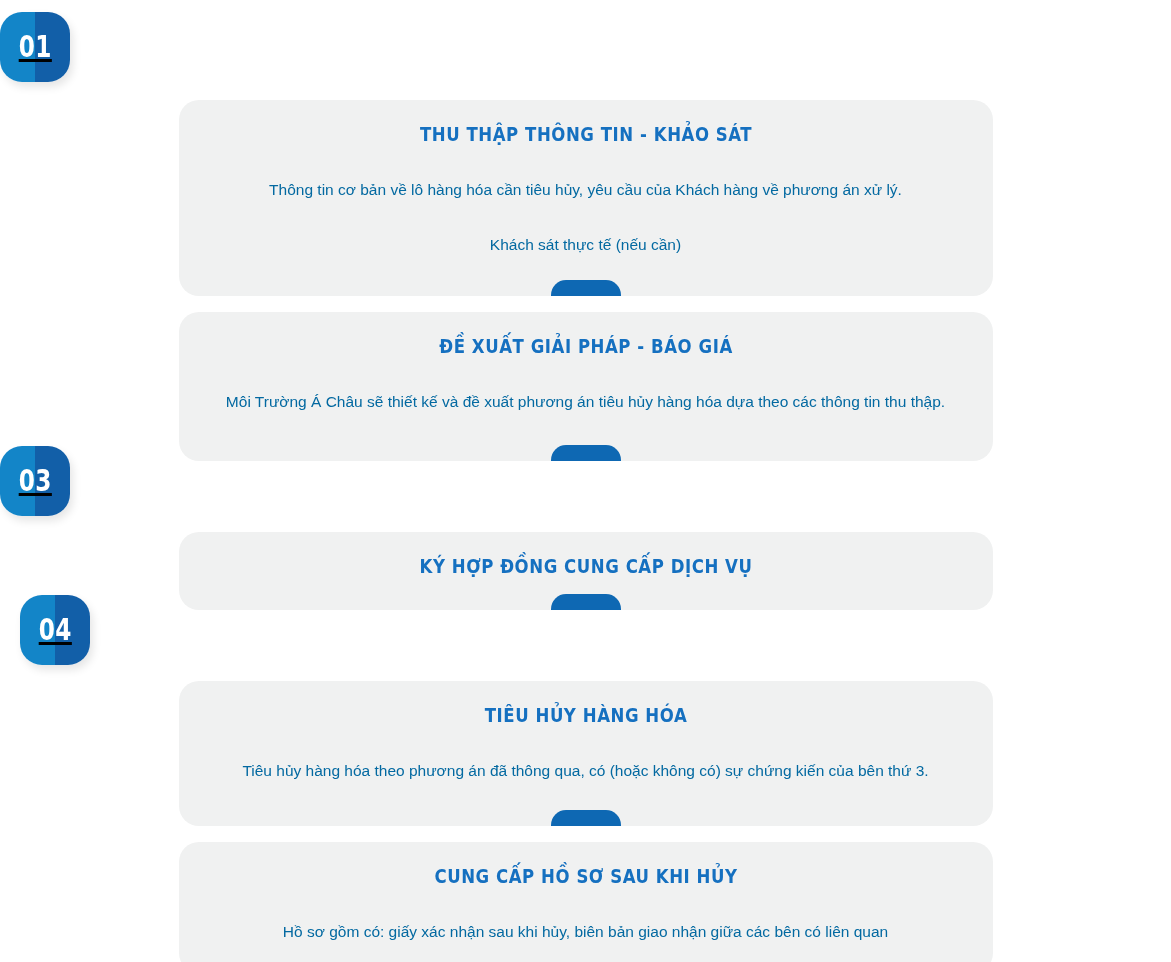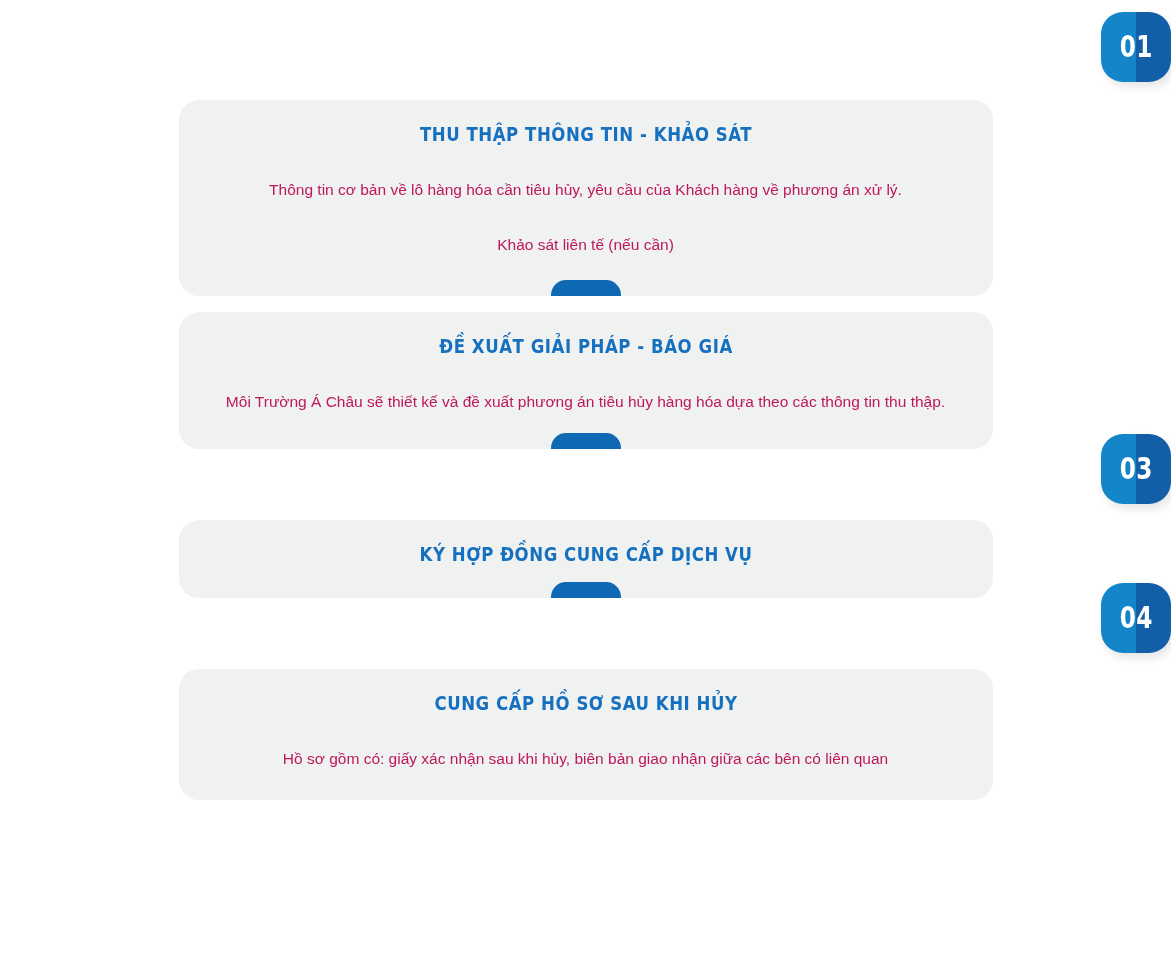--- a/index.html
+++ b/index.html
@@ -22,22 +22,23 @@
   
   .step {
     position: relative;
     width: 1171px;
   }
 
   
   .badge-wrap {
     position: relative;
     display: flex;
-    justify-content: flex-end;
+    justify-content: flex-start;
     z-index: 5;
+    text-decoration: underline;
   }
 
   .badge {
     position: relative;
     width: 70px;
     height: 70px;
     border-radius: 22px;
     overflow: hidden;
     display: flex;
     align-items: center;
@@ -85,21 +86,21 @@
     font-family: "Liberation Sans Narrow", "DejaVu Sans Condensed", "Liberation Sans", sans-serif;
     font-size: 20px;
     font-weight: bold;
     letter-spacing: 0.6px;
     text-transform: uppercase;
     transform: scaleX(0.92);
     margin-bottom: 16px;
   }
 
   .panel-line {
-    color: #be185d;
+    color: #0369a1;
     font-size: 15.5px;
     line-height: 1.35;
     margin-bottom: 14px;
     margin-top: 34px;
   }
   .panel-line:last-child { margin-bottom: 0; }
 
   
   .badge-stub {
     position: absolute;
@@ -110,26 +111,26 @@
     height: 30px;
     background: #0e68b3;
     border-radius: 20px;
   }
 
   
   .step-01 .badge-wrap { padding-top: 12px; }
   .step-01 .panel      { margin-top: 18px; min-height: 133px; }
 
   .step-02 .badge-wrap { margin-top: -16px; }
-  .step-02 .panel      { margin-top: 16px; min-height: 87px; padding-bottom: 22px; }
+  .step-02 .panel      { margin-top: 16px; min-height: 87px; padding-bottom: 34px; }
 
   .step-03 .badge-wrap { margin-top: -15px; }
   .step-03 .panel      { margin-top: 16px; min-height: 63px; padding-bottom: 32px; }
 
-  .step-04 .badge-wrap { margin-top: -15px; }
+  .step-04 .badge-wrap { margin-top: -15px; margin-left: 20px; }
   .step-04 .panel      { margin-top: 16px; min-height: 88px; padding-bottom: 30px; }
 
   .step-05 .badge-wrap { margin-top: -15px; }
   .step-05 .panel      { margin-top: 16px; min-height: 88px; padding-bottom: 30px; }
 
   .panel.no-body .panel-title { margin-bottom: 0; }
 </style>
 </head>
 <body>
 
@@ -139,21 +140,21 @@
     <div class="badge-wrap">
       <div class="badge">
         <span class="half-left"></span>
         <span class="half-right"></span>
         <span class="badge-num">01</span>
       </div>
     </div>
     <div class="panel">
       <div class="panel-title">THU THẬP THÔNG TIN - KHẢO SÁT</div>
       <div class="panel-line">Thông tin cơ bản về lô hàng hóa cần tiêu hủy, yêu cầu của Khách hàng về phương án xử lý.</div>
-      <div class="panel-line">Khảo sát liên tế (nếu cần)</div>
+      <div class="panel-line">Khách sát thực tế (nếu cần)</div>
       <div class="badge-stub"></div>
     </div>
   </div>
 
   <div class="step step-02">
     <div class="panel">
       <div class="panel-title">ĐỀ XUẤT GIẢI PHÁP - BÁO GIÁ</div>
       <div class="panel-line">Môi Trường Á Châu sẽ thiết kế và đề xuất phương án tiêu hủy hàng hóa dựa theo các thông tin thu thập.</div>
       <div class="badge-stub"></div>
     </div>
@@ -174,20 +175,25 @@
   </div>
 
   <div class="step step-04">
     <div class="badge-wrap">
       <div class="badge">
         <span class="half-left"></span>
         <span class="half-right"></span>
         <span class="badge-num">04</span>
       </div>
     </div>
+    <div class="panel">
+      <div class="panel-title">TIÊU HỦY HÀNG HÓA</div>
+      <div class="panel-line">Tiêu hủy hàng hóa theo phương án đã thông qua, có (hoặc không có) sự chứng kiến của bên thứ 3.</div>
+      <div class="badge-stub"></div>
+    </div>
   </div>
 
   <div class="step step-05">
     <div class="panel">
       <div class="panel-title">CUNG CẤP HỒ SƠ SAU KHI HỦY</div>
       <div class="panel-line">Hồ sơ gồm có: giấy xác nhận sau khi hủy, biên bản giao nhận giữa các bên có liên quan</div>
 
     </div>
   </div>
 

